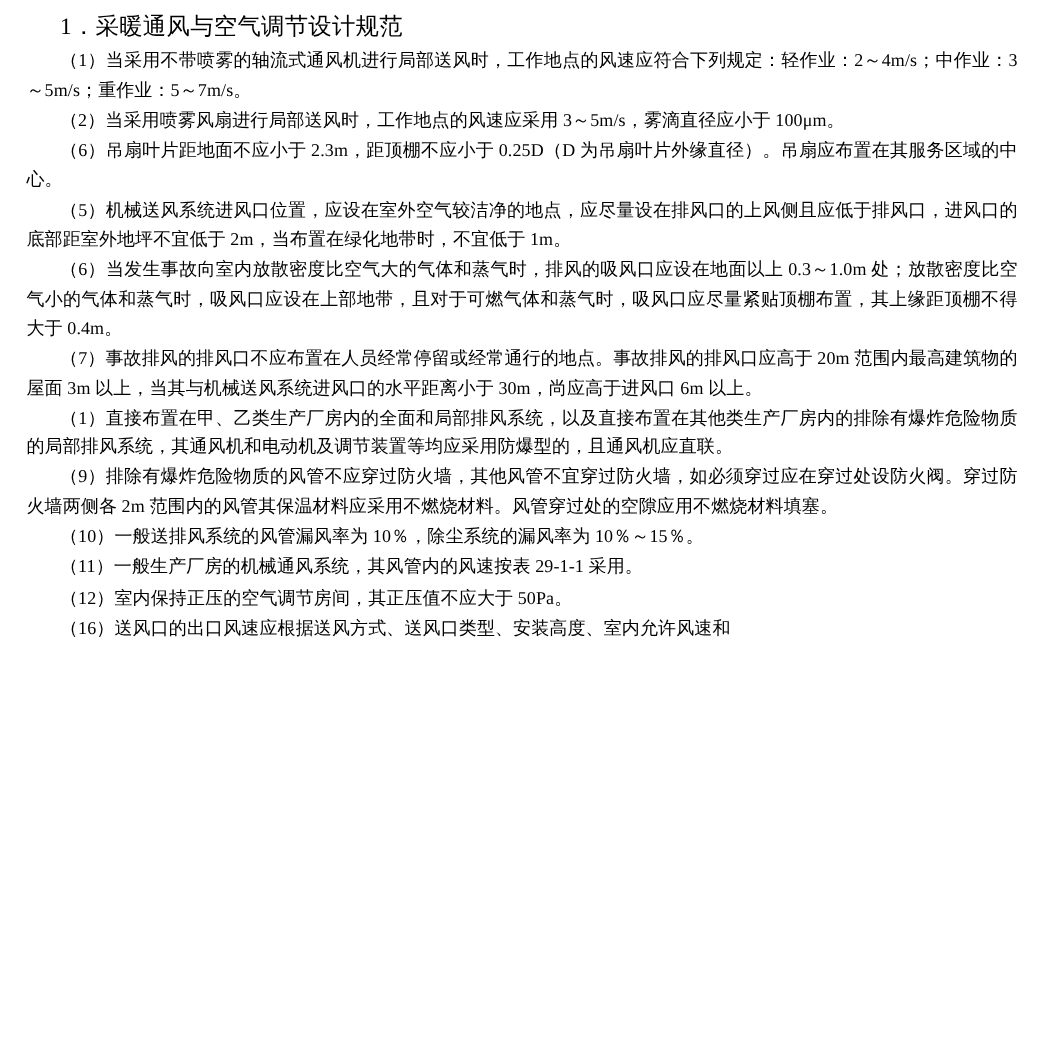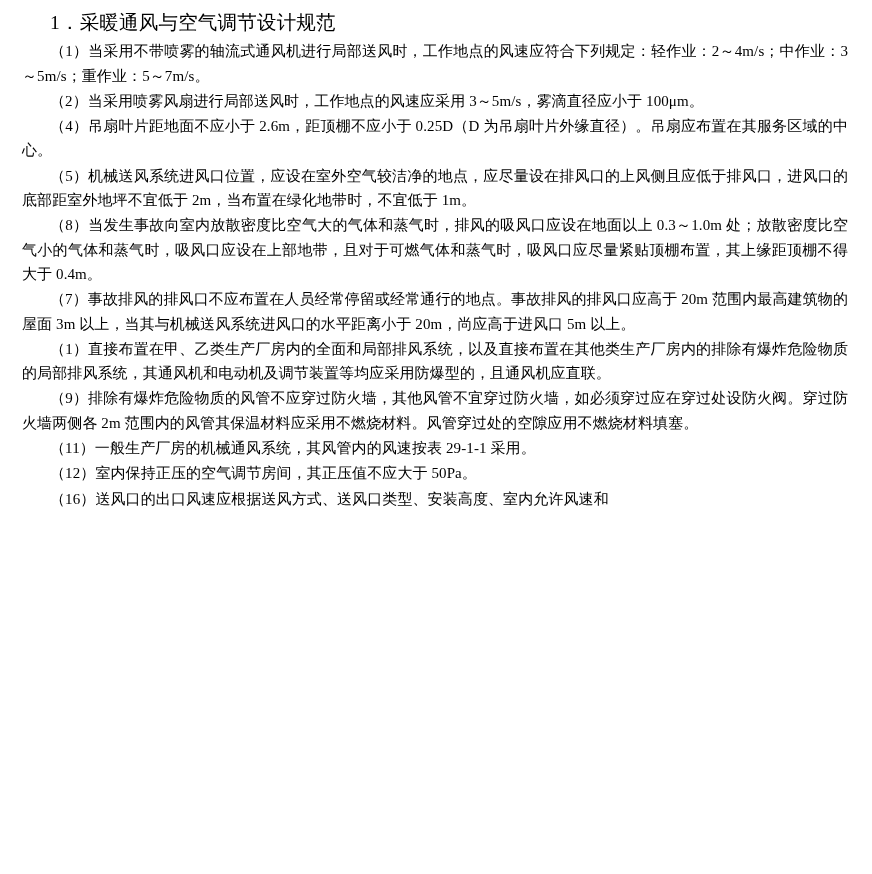--- a/index.html
+++ b/index.html
@@ -43,23 +43,24 @@
   }
 </style>
 </head>
 <body>
 
 <div class="page">
   <div class="heading">1．采暖通风与空气调节设计规范</div>
   <div class="body">
     <p class="para">（1）当采用不带喷雾的轴流式通风机进行局部送风时，工作地点的风速应符合下列规定：轻作业：2～4m/s；中作业：3～5m/s；重作业：5～7m/s。</p>
     <p class="para">（2）当采用喷雾风扇进行局部送风时，工作地点的风速应采用 3～5m/s，雾滴直径应小于 100μm。</p>
-    <p class="para">（4）吊扇叶片距地面不应小于 2.6m，距顶棚不应小于 0.25D（D 为吊扇叶片外缘直径）。吊扇应布置在其服务区域的中心。</p>
+    <p class="para">（6）吊扇叶片距地面不应小于 2.3m，距顶棚不应小于 0.25D（D 为吊扇叶片外缘直径）。吊扇应布置在其服务区域的中心。</p>
     <p class="para">（5）机械送风系统进风口位置，应设在室外空气较洁净的地点，应尽量设在排风口的上风侧且应低于排风口，进风口的底部距室外地坪不宜低于 2m，当布置在绿化地带时，不宜低于 1m。</p>
-    <p class="para">（8）当发生事故向室内放散密度比空气大的气体和蒸气时，排风的吸风口应设在地面以上 0.3～1.0m 处；放散密度比空气小的气体和蒸气时，吸风口应设在上部地带，且对于可燃气体和蒸气时，吸风口应尽量紧贴顶棚布置，其上缘距顶棚不得大于 0.4m。</p>
-    <p class="para">（7）事故排风的排风口不应布置在人员经常停留或经常通行的地点。事故排风的排风口应高于 20m 范围内最高建筑物的屋面 3m 以上，当其与机械送风系统进风口的水平距离小于 20m，尚应高于进风口 5m 以上。</p>
+    <p class="para">（6）当发生事故向室内放散密度比空气大的气体和蒸气时，排风的吸风口应设在地面以上 0.3～1.0m 处；放散密度比空气小的气体和蒸气时，吸风口应设在上部地带，且对于可燃气体和蒸气时，吸风口应尽量紧贴顶棚布置，其上缘距顶棚不得大于 0.4m。</p>
+    <p class="para">（7）事故排风的排风口不应布置在人员经常停留或经常通行的地点。事故排风的排风口应高于 20m 范围内最高建筑物的屋面 3m 以上，当其与机械送风系统进风口的水平距离小于 30m，尚应高于进风口 6m 以上。</p>
     <p class="para">（1）直接布置在甲、乙类生产厂房内的全面和局部排风系统，以及直接布置在其他类生产厂房内的排除有爆炸危险物质的局部排风系统，其通风机和电动机及调节装置等均应采用防爆型的，且通风机应直联。</p>
     <p class="para">（9）排除有爆炸危险物质的风管不应穿过防火墙，其他风管不宜穿过防火墙，如必须穿过应在穿过处设防火阀。穿过防火墙两侧各 2m 范围内的风管其保温材料应采用不燃烧材料。风管穿过处的空隙应用不燃烧材料填塞。</p>
+    <p class="para nojust">（10）一般送排风系统的风管漏风率为 10％，除尘系统的漏风率为 10％～15％。</p>
     <p class="para nojust">（11）一般生产厂房的机械通风系统，其风管内的风速按表 29-1-1 采用。</p>
     <p class="para nojust">（12）室内保持正压的空气调节房间，其正压值不应大于 50Pa。</p>
     <p class="para nojust">（16）送风口的出口风速应根据送风方式、送风口类型、安装高度、室内允许风速和</p>
   </div>
 </div>
 
 </body></html>

